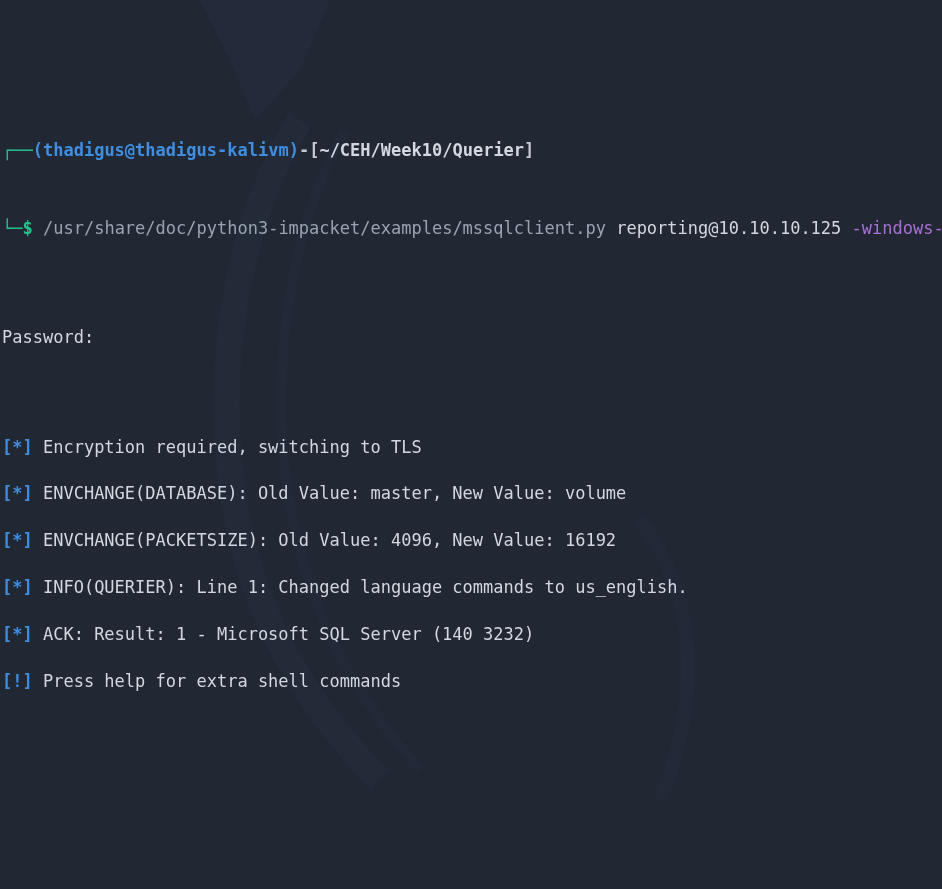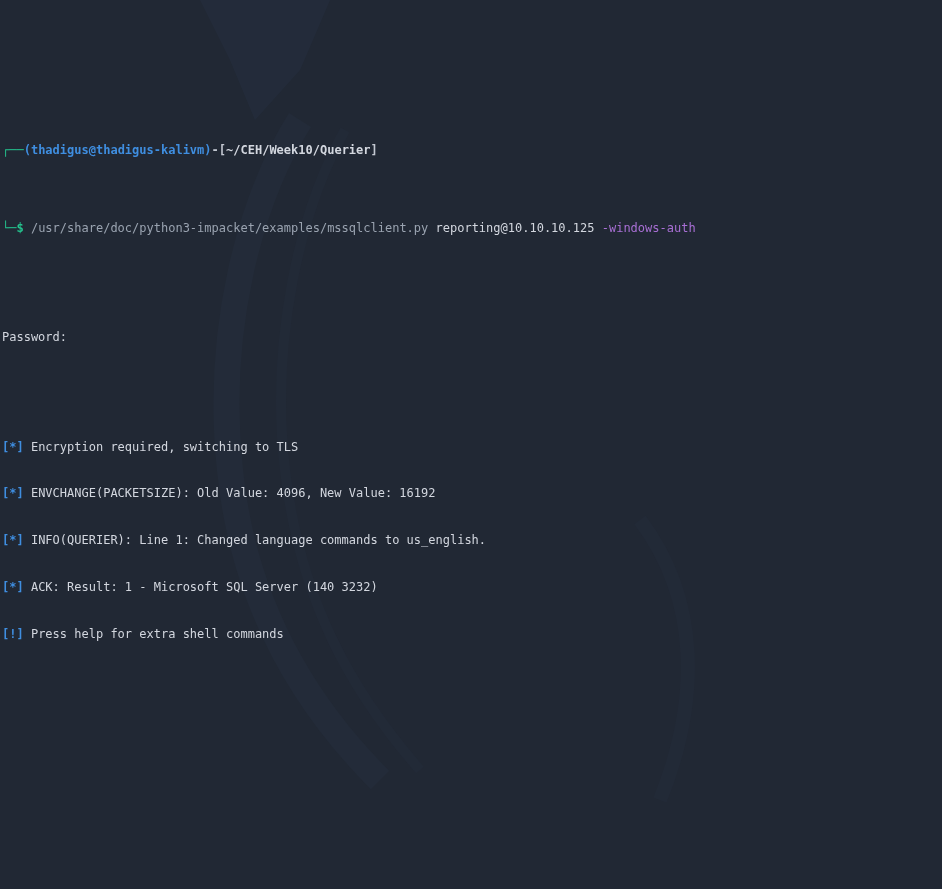--- a/index.html
+++ b/index.html
@@ -14,21 +14,21 @@
     overflow: hidden;
     font-family: "DejaVu Sans Mono", "Liberation Mono", monospace;
   }
   #terminal {
     position: relative;
     width: 942px;
     height: 889px;
     background: #212834;
     color: #d3d7df;
     font-family: "DejaVu Sans Mono", "Liberation Mono", monospace;
-    font-size: 12px;
+    font-size: 17px;
     line-height: 15.6px;
     padding: 3px 0 0 2px;
     box-sizing: border-box;
     white-space: pre;
     overflow: hidden;
   }
   
   .watermark {
     position: absolute;
     top: 0; left: 0; right: 0; bottom: 0;
@@ -71,20 +71,21 @@
 
     
     <div class="line"><span class="prompt-corner">└─</span><span class="c-green">$</span><span> </span><span class="c-path">/usr/share/doc/python3-impacket/examples/mssqlclient.py</span><span> </span><span class="c-white">reporting@10.10.10.125</span><span> </span><span class="c-purple">-windows-auth</span></div>
 
     <div class="line">&nbsp;</div>
     <div class="line">Password:</div>
 
     
     <div>
       <div class="line"><span class="c-blue">[*]</span><span class="c-white"> Encryption required, switching to TLS</span></div>
+      <div class="line"><span class="c-blue">[*]</span><span class="c-white"> ENVCHANGE(DATABASE): Old Value: master, New Value: volume</span></div>
       <div class="line"><span class="c-blue">[*]</span><span class="c-white"> ENVCHANGE(PACKETSIZE): Old Value: 4096, New Value: 16192</span></div>
       <div class="line"><span class="c-blue">[*]</span><span class="c-white"> INFO(QUERIER): Line 1: Changed language commands to us_english.</span></div>
       <div class="line"><span class="c-blue">[*]</span><span class="c-white"> ACK: Result: 1 - Microsoft SQL Server (140 3232)</span></div>
       <div class="line"><span class="c-blue">[!]</span><span class="c-white"> Press help for extra shell commands</span></div>
     </div>
 
     
     
     
     

